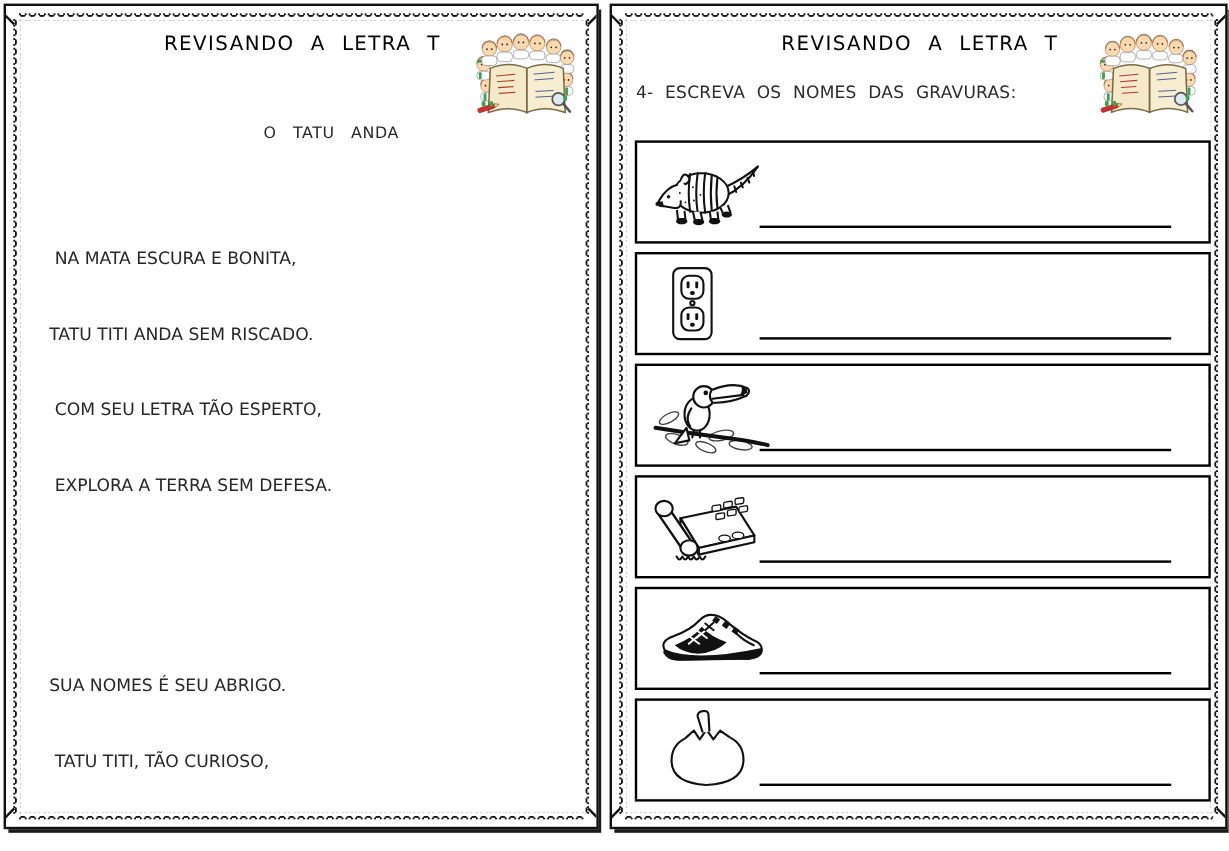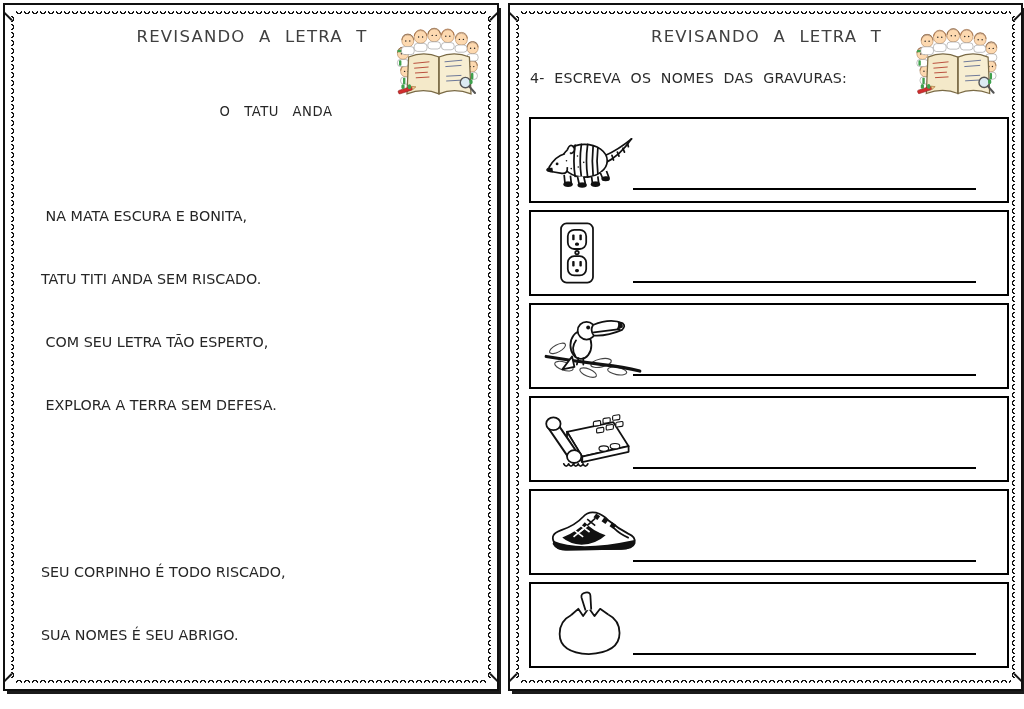--- a/index.html
+++ b/index.html
@@ -29,21 +29,21 @@
   .cn{position:absolute;width:15px;height:2px;background:#141414;}
   .cn.tl{top:4px;left:-3px;transform:rotate(45deg);transform-origin:left top;}
   .cn.tr{top:4px;right:-3px;transform:rotate(-45deg);transform-origin:right top;}
   .cn.bl{bottom:4px;left:-3px;transform:rotate(-45deg);transform-origin:left bottom;}
   .cn.br{bottom:4px;right:-3px;transform:rotate(45deg);transform-origin:right bottom;}
 
   .inner{position:absolute;left:18px;right:16px;top:12px;bottom:14px;}
 
   .page-title{margin-top:10px;text-align:center;
         font-family:"DejaVu Sans",sans-serif;font-size:16.5px;
-        letter-spacing:1.2px;word-spacing:7px;color:#404040;}
+        letter-spacing:1.2px;word-spacing:7px;color:#000000;}
 
   .clip{position:absolute;z-index:3;}
   .page.left .clip{right:14px;top:18px;width:88px;height:84px;}
   .page.right .clip{right:18px;top:22px;width:90px;height:76px;}
 
   
   .poem{margin-top:13px;padding-left:18px;
         font-family:"DejaVu Sans",sans-serif;font-size:14.3px;line-height:21px;
         white-space:pre-wrap;color:#262626;}
   .poem-title{text-align:center;font-size:13.2px;word-spacing:9px;letter-spacing:.5px;padding-left:30px;}
@@ -186,21 +186,20 @@
 
       <div class="poem">
         <div class="poem-title">O TATU ANDA</div>
         <div class="stanza">
           <div> NA MATA ESCURA E BONITA,</div>
           <div>TATU TITI ANDA SEM RISCADO.</div>
           <div> COM SEU LETRA TÃO ESPERTO,</div>
           <div> EXPLORA A TERRA SEM DEFESA.</div>
         </div>
         <div class="stanza">
-          <div>SEU CORPINHO É TODO RISCADO,</div>
           <div>SUA NOMES É SEU ABRIGO.</div>
           <div> TATU TITI, TÃO CURIOSO,</div>
           
         </div>
         
       </div>
 
     </div>
   </div>
 

